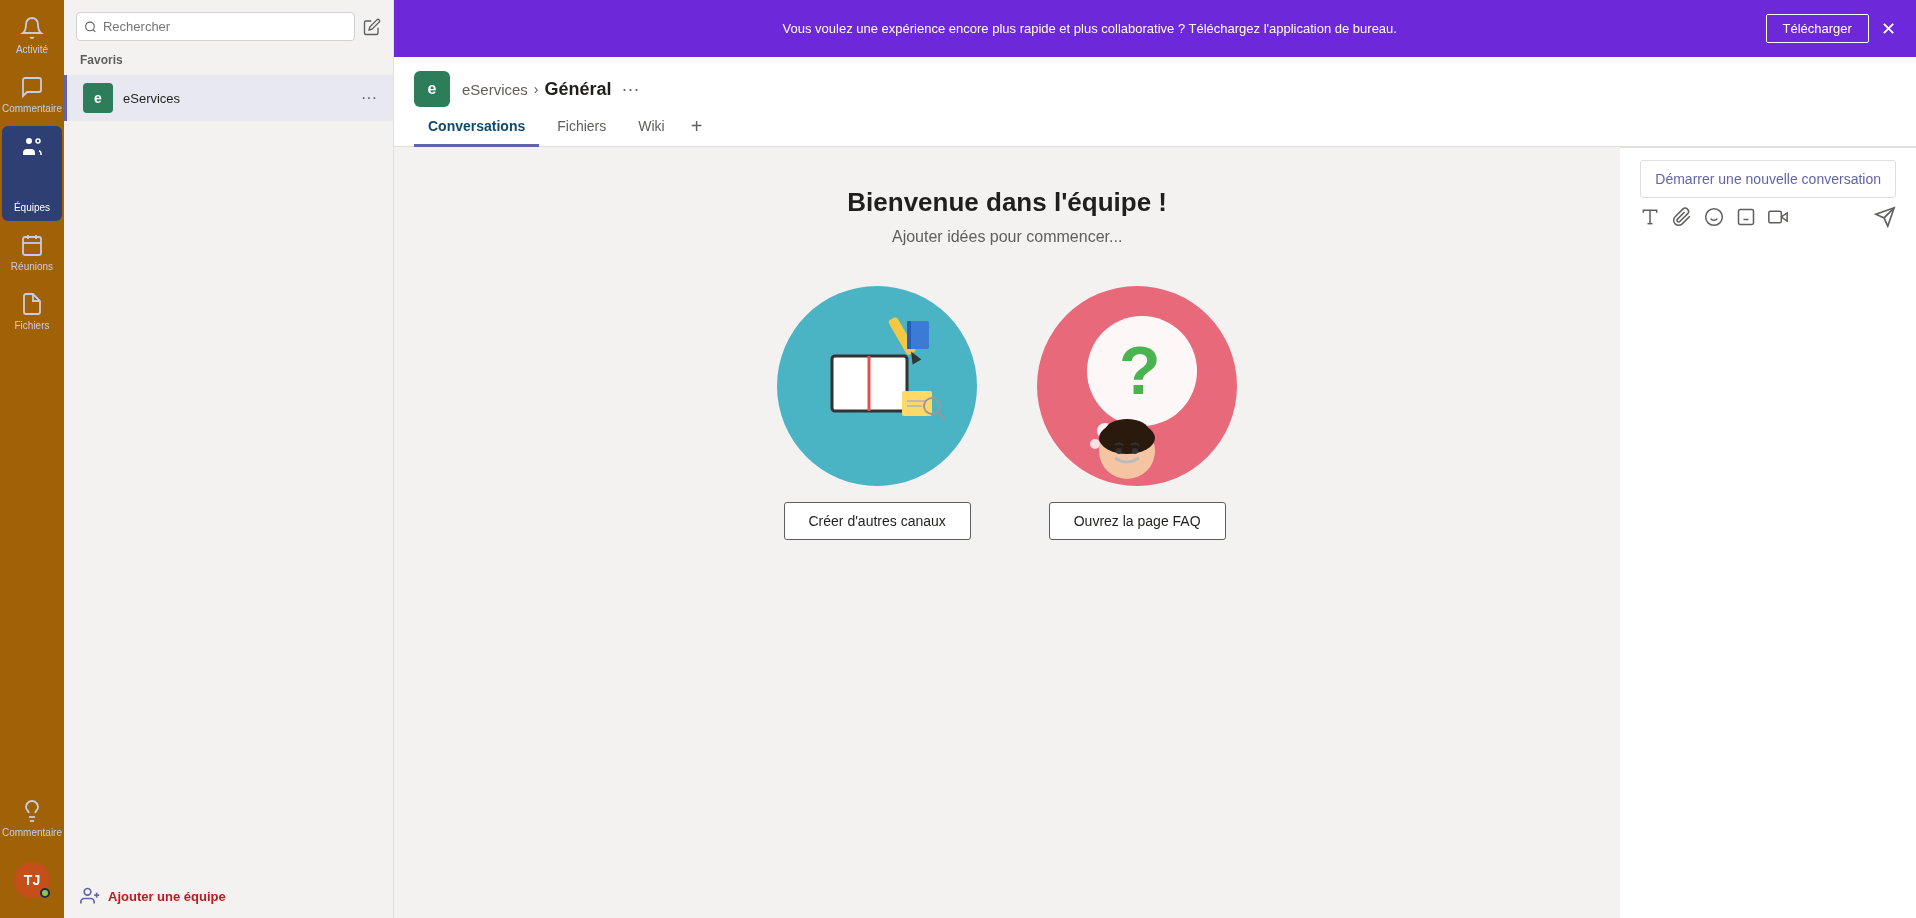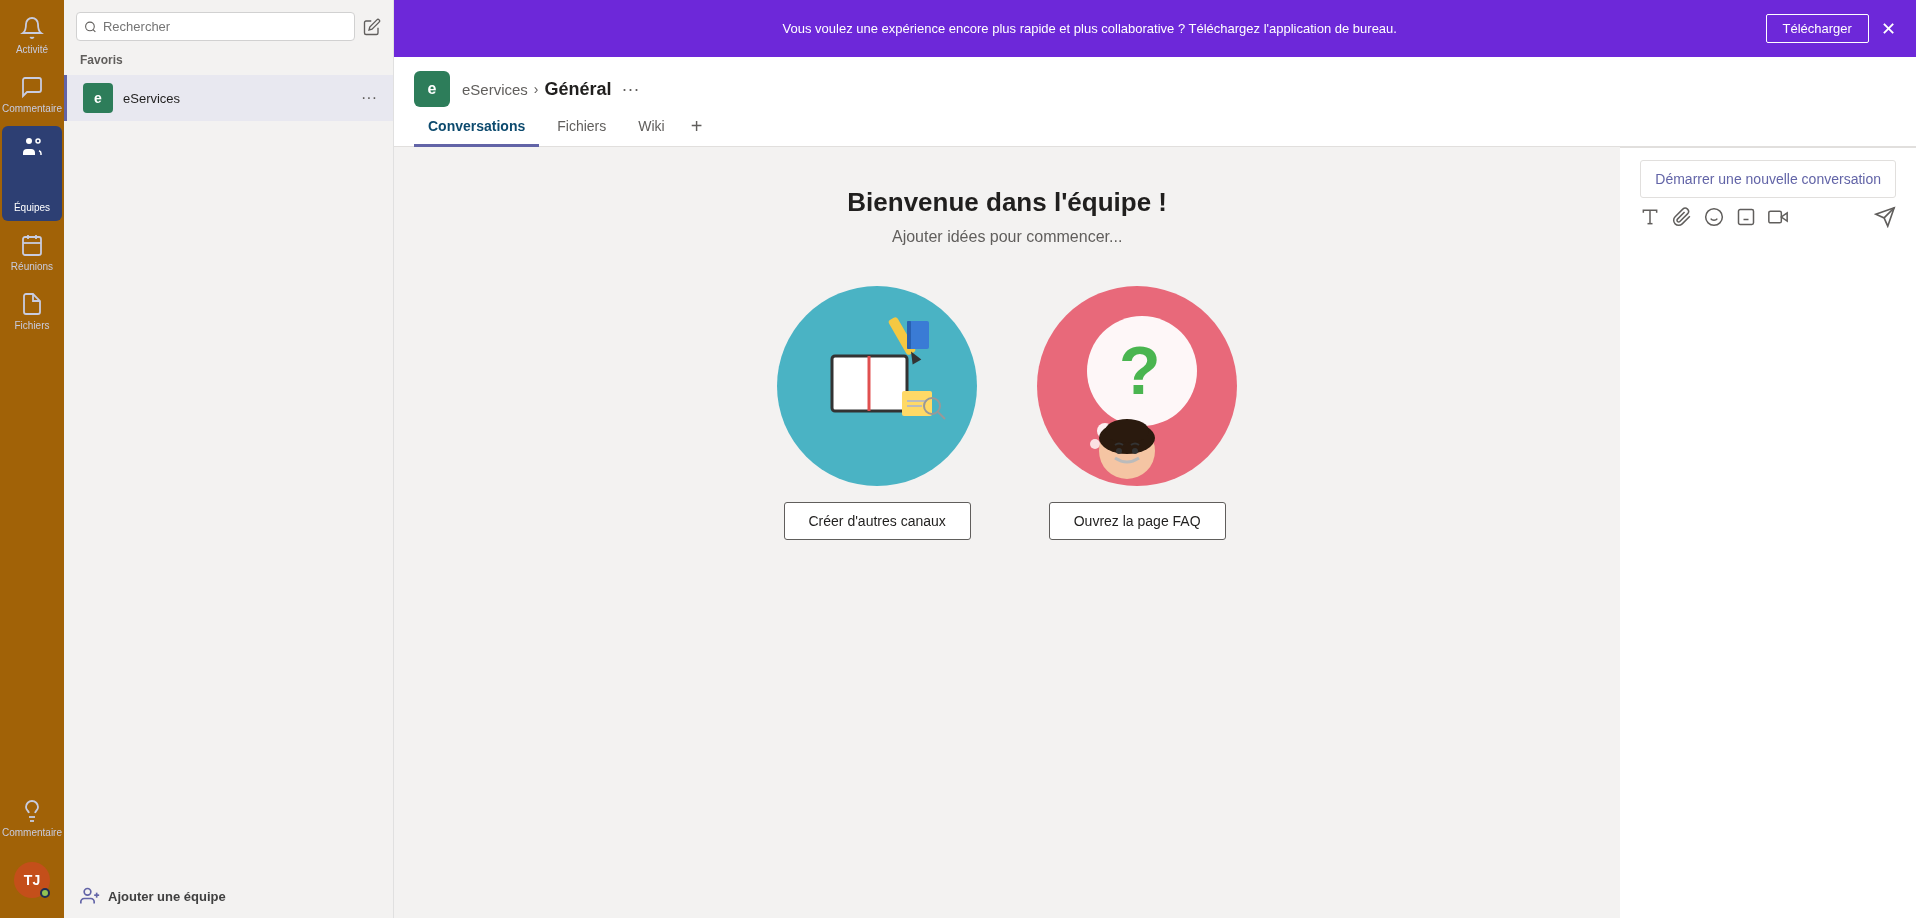--- a/index.html
+++ b/index.html
@@ -109,21 +109,21 @@
     .team-name { flex: 1; font-size: 13px; color: #201f1e; margin-left: 10px; }
     .team-more { color: #605e5c; font-size: 16px; cursor: pointer; }
 
     .panel-bottom {
       margin-top: auto;
       padding: 12px 16px;
       display: flex; align-items: center; gap: 8px;
       cursor: pointer;
     }
     .add-team-icon { color: #6264a7; font-size: 20px; }
-    .add-team-label { font-size: 13px; color: #404040; font-weight: 600; }
+    .add-team-label { font-size: 13px; color: #b91c1c; font-weight: 600; }
 
     
     .main {
       flex: 1;
       display: flex;
       flex-direction: column;
       height: 100%;
       background: #f9f9f9;
       overflow: hidden;
     }

